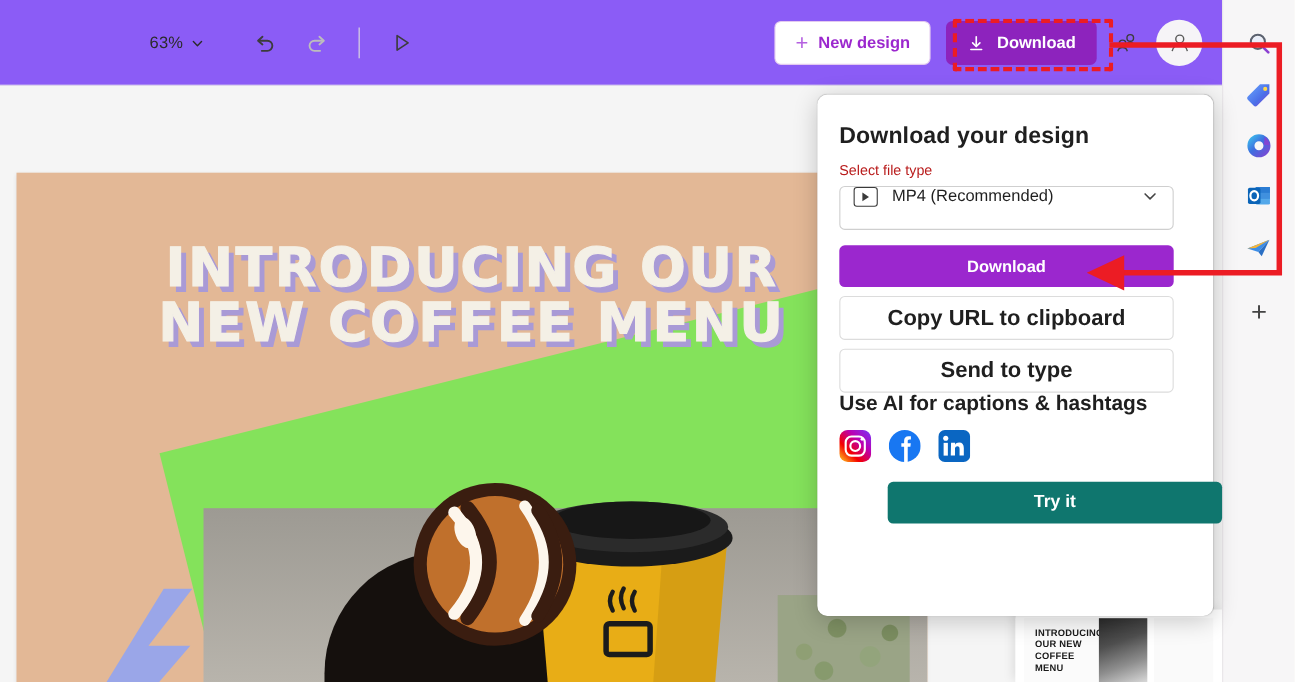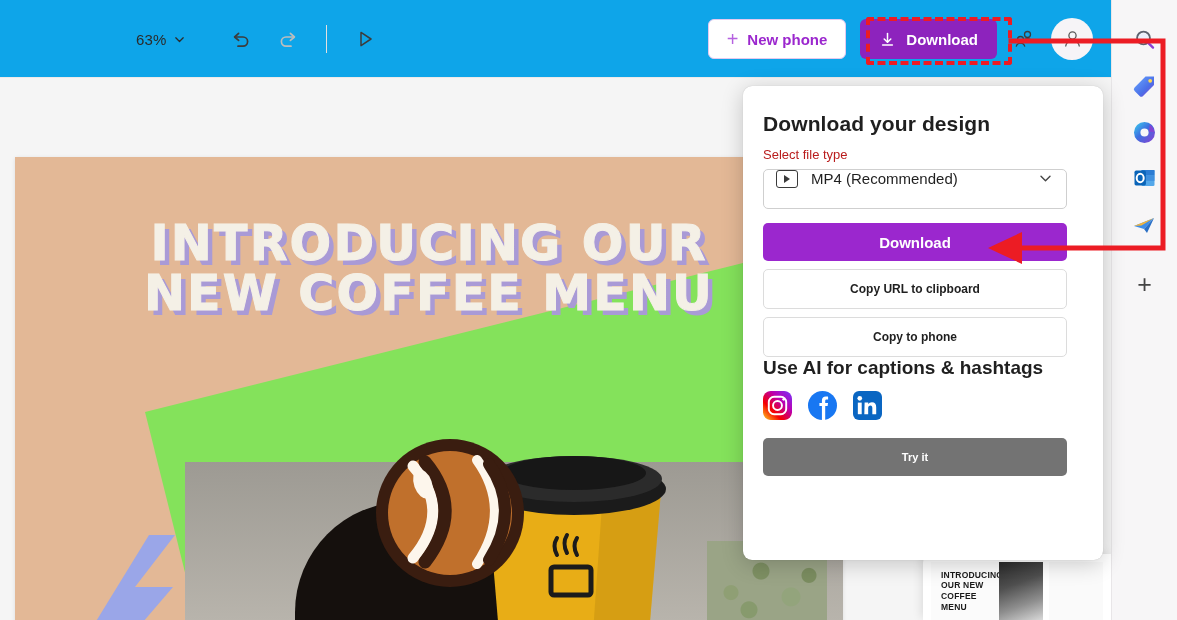--- a/index.html
+++ b/index.html
@@ -13,21 +13,21 @@
   #app {
     position: relative;
     width: 1177px; height: 620px;
     background: #ffffff;
   }
 
   
   .toolbar {
     position: absolute; left: 0; top: 0;
     width: 1111px; height: 78px;
-    background: #0ea5e9;
+    background: #8b5cf6;
     border-bottom: 1px solid #eceaea;
   }
   .tb-left {
     position: absolute; left: 130px; top: 0; height: 78px;
     display: flex; align-items: center; gap: 0;
   }
   .zoom-ctl {
     display: flex; align-items: center; gap: 7px;
     cursor: pointer; padding: 5px 6px; border-radius: 4px;
   }
@@ -172,41 +172,42 @@
 
   .btn-primary {
     width: 100%; height: 38px; border: none; border-radius: 5px;
     background: #9b27ce; color: #fff;
     font-size: 15px; font-weight: bold; cursor: pointer;
     font-family: "Liberation Sans", sans-serif;
   }
   .btn-plain {
     width: 100%; height: 40px; border: 1px solid #dcdcdc; border-radius: 5px;
     background: #fff; color: #1f1f1f;
-    font-size: 12px; font-weight: bold; cursor: pointer; margin-top: 8px;
+    font-size: 20px; font-weight: bold; cursor: pointer; margin-top: 8px;
     font-family: "Liberation Sans", sans-serif;
   }
 
   .or-row {
     display: flex; align-items: center; gap: 11px; margin: 20px 0 16px 0;
   }
   .or-row .ln { flex: 1; height: 1px; background: #e2e2e2; }
   .or-row .tx { font-size: 13px; color: #9a9a9a; letter-spacing: .6px; }
 
   .ai-title {
     font-size: 19px; font-weight: bold; color: #1f1f1f; margin-bottom: 12px;
   }
   .social-row { display: flex; gap: 16px; margin-bottom: 18px; }
   .social { width: 29px; height: 29px; cursor: pointer; display: block; border-radius: 6px; }
 
   .btn-tryit {
     width: 100%; height: 38px; border: none; border-radius: 5px;
-    background: #737373; color: #fff;
-    font-size: 11px; font-weight: bold; cursor: pointer;
+    background: #0f766e; color: #fff;
+    font-size: 16px; font-weight: bold; cursor: pointer;
     font-family: "Liberation Sans", sans-serif;
+    margin-left: 44px;
   }
 
   
   .edge-bar {
     position: absolute; right: 0; top: 0;
     width: 66px; height: 620px;
     background: #f7f6f7;
     border-left: 1px solid #e8e6e8;
     display: flex; flex-direction: column; align-items: center;
     padding-top: 18px; gap: 2px;
@@ -338,21 +339,21 @@
       <div class="icon-btn" style="margin-left:6px">
         <svg width="22" height="22" viewBox="0 0 22 22">
           <path d="M7 4.4 L17 11 L7 17.6 Z" stroke="#3c3c3c" stroke-width="1.5" fill="none" stroke-linejoin="round"></path>
         </svg>
       </div>
     </div>
 
     <div class="tb-right">
       <button class="btn-newdesign">
         <span style="font-size:20px;font-weight:400;color:#b561e0">+</span>
-        <span>New phone</span>
+        <span>New design</span>
       </button>
 
       <button class="btn-download-top">
         <svg width="17" height="17" viewBox="0 0 17 17">
           <path d="M8.5 2.5 V11" stroke="#fff" stroke-width="1.5" stroke-linecap="round"></path>
           <path d="M5.2 8 L8.5 11.3 L11.8 8" stroke="#fff" stroke-width="1.5" fill="none" stroke-linecap="round" stroke-linejoin="round"></path>
           <path d="M3.6 14 H13.4" stroke="#fff" stroke-width="1.5" stroke-linecap="round"></path>
         </svg>
         <span>Download</span>
       </button>
@@ -384,21 +385,21 @@
           <i></i>
         </span>
       <span class="select-val">MP4 (Recommended)</span>
       <svg width="17" height="17" viewBox="0 0 17 17">
         <path d="M4 6.3 L8.5 10.8 L13 6.3" stroke="#444" stroke-width="1.4" fill="none" stroke-linecap="round" stroke-linejoin="round"></path>
       </svg>
     </div>
 
     <button class="btn-primary">Download</button>
     <button class="btn-plain">Copy URL to clipboard</button>
-    <button class="btn-plain">Copy to phone</button>
+    <button class="btn-plain">Send to type</button>
 
 
     <div class="ai-title">Use AI for captions &amp; hashtags</div>
 
     <div class="social-row">
       <svg class="social" viewBox="0 0 30 30">
         <defs>
           <linearGradient id="ig" x1="0" y1="1" x2="1" y2="0">
             <stop offset="0%" stop-color="#ffd521"></stop>
             <stop offset="32%" stop-color="#f50000"></stop>

